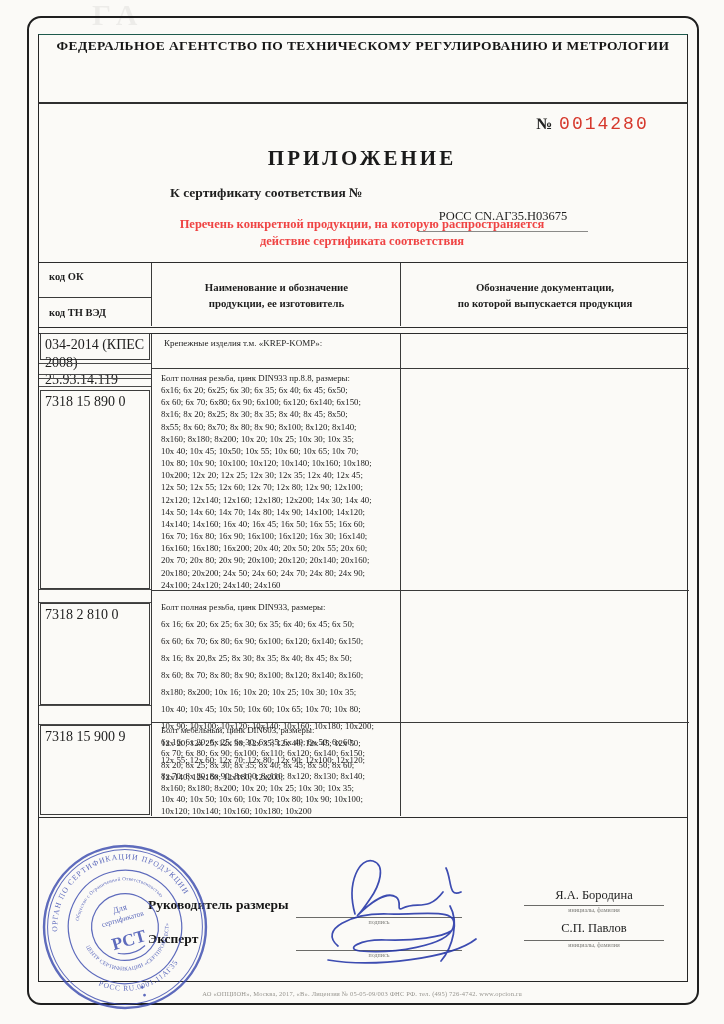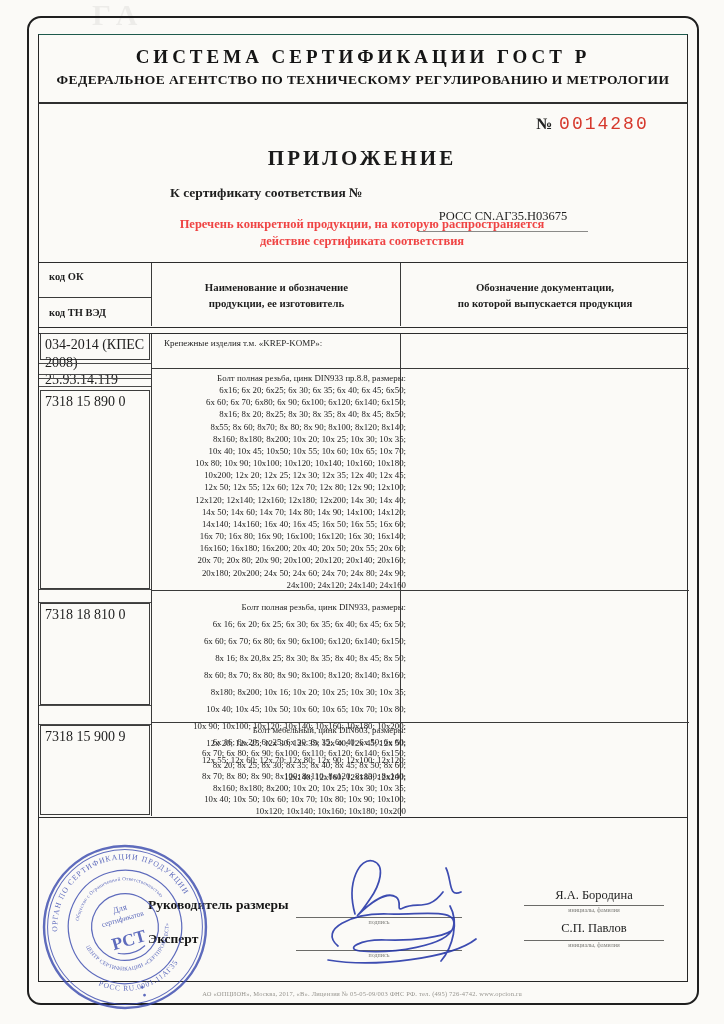--- a/index.html
+++ b/index.html
@@ -59,22 +59,22 @@
   .th-c3 { left:362px; width:288px; }
 
   
   .c1box { position:absolute; left:1px; width:110px; border:1px solid #3c3c3c;
     font-size:14px; line-height:1.25; padding:2px 4px; white-space:pre-line; }
   .c1strip { position:absolute; left:0; width:112px; border-top:1px solid #4a4a4a;
     border-bottom:1px solid #4a4a4a; }
 
   
   .prod-head { position:absolute; left:125px; width:232px; font-size:9px; }
-  .size-block { position:absolute; left:129px; width:238px; font-size:8.8px;
-    white-space:pre-line; text-align:right; color:#222; }
+  .size-block { position:absolute; left:122px; width:238px; font-size:8.8px;
+    white-space:pre-line; text-align:left; color:#222; }
 
   
   .sig-label { position:absolute; font-size:13.5px; font-weight:bold; color:#151515; }
   .sig-line { position:absolute; height:1px; background:#6b6b68; }
   .sig-cap { position:absolute; font-size:6px; color:#7c7c78; text-align:center; }
   .sig-name { position:absolute; font-size:12.5px; text-align:center; color:#222; }
 
   .footer-micro { position:absolute; left:0; top:990px; width:724px; text-align:center;
     font-size:6.5px; color:#96948e; letter-spacing:.2px; }
 
@@ -84,21 +84,20 @@
 <body>
 
 <div class="page">
 
   <div class="watermark">ГА</div>
 
   <div class="frame-outer"></div>
   <div class="frame-inner"></div>
 
   <div class="head-sec">
-    <div class="head-line1">СИСТЕМА СЕРТИФИКАЦИИ ГОСТ Р</div>
     <div class="head-line2">ФЕДЕРАЛЬНОЕ АГЕНТСТВО ПО ТЕХНИЧЕСКОМУ РЕГУЛИРОВАНИЮ И МЕТРОЛОГИИ</div>
   </div>
 
   <div class="form-no">
     <span class="no-sign">№</span>
     <span class="no-digits">0014280</span>
   </div>
 
   <div class="doc-title">ПРИЛОЖЕНИЕ</div>
 
@@ -130,21 +129,21 @@
       <div class="hline" style="left:112px; top:34px; width:538px;"></div>
       <div class="hline" style="left:112px; top:256px; width:538px;"></div>
       <div class="hline" style="left:112px; top:388px; width:538px;"></div>
 
       <div class="c1box" style="top:-1px; height:27px;">034-2014 (КПЕС 2008)
 25.93.14.119</div>
       <div class="c1strip" style="top:29px; height:12px;"></div>
       <div class="c1strip" style="top:44px; height:9px;"></div>
       <div class="c1box" style="top:56px; height:199px;">7318 15 890 0</div>
       <div class="c1strip" style="top:255px; height:14px;"></div>
-      <div class="c1box" style="top:269px; height:102px;">7318 18 810 0</div>
+      <div class="c1box" style="top:269px; height:102px;">7318 2 810 0</div>
       <div class="c1strip" style="top:371px; height:20px;"></div>
       <div class="c1box" style="top:391px; height:90px;">7318 15 900 9</div>
 
       <div class="prod-head" style="top:4px;">Крепежные изделия т.м. «KREP-KOMP»:</div>
       <div class="size-block" style="top:38px; line-height:12.15px;">Болт полная резьба, цинк DIN933 пр.8.8, размеры:
 6x16; 6x 20; 6x25; 6x 30; 6x 35; 6x 40; 6x 45; 6x50;
 6x 60; 6x 70; 6x80; 6x 90; 6x100; 6x120; 6x140; 6x150;
 8x16; 8x 20; 8x25; 8x 30; 8x 35; 8x 40; 8x 45; 8x50;
 8x55; 8x 60; 8x70; 8x 80; 8x 90; 8x100; 8x120; 8x140;
 8x160; 8x180; 8x200; 10x 20; 10x 25; 10x 30; 10x 35;

